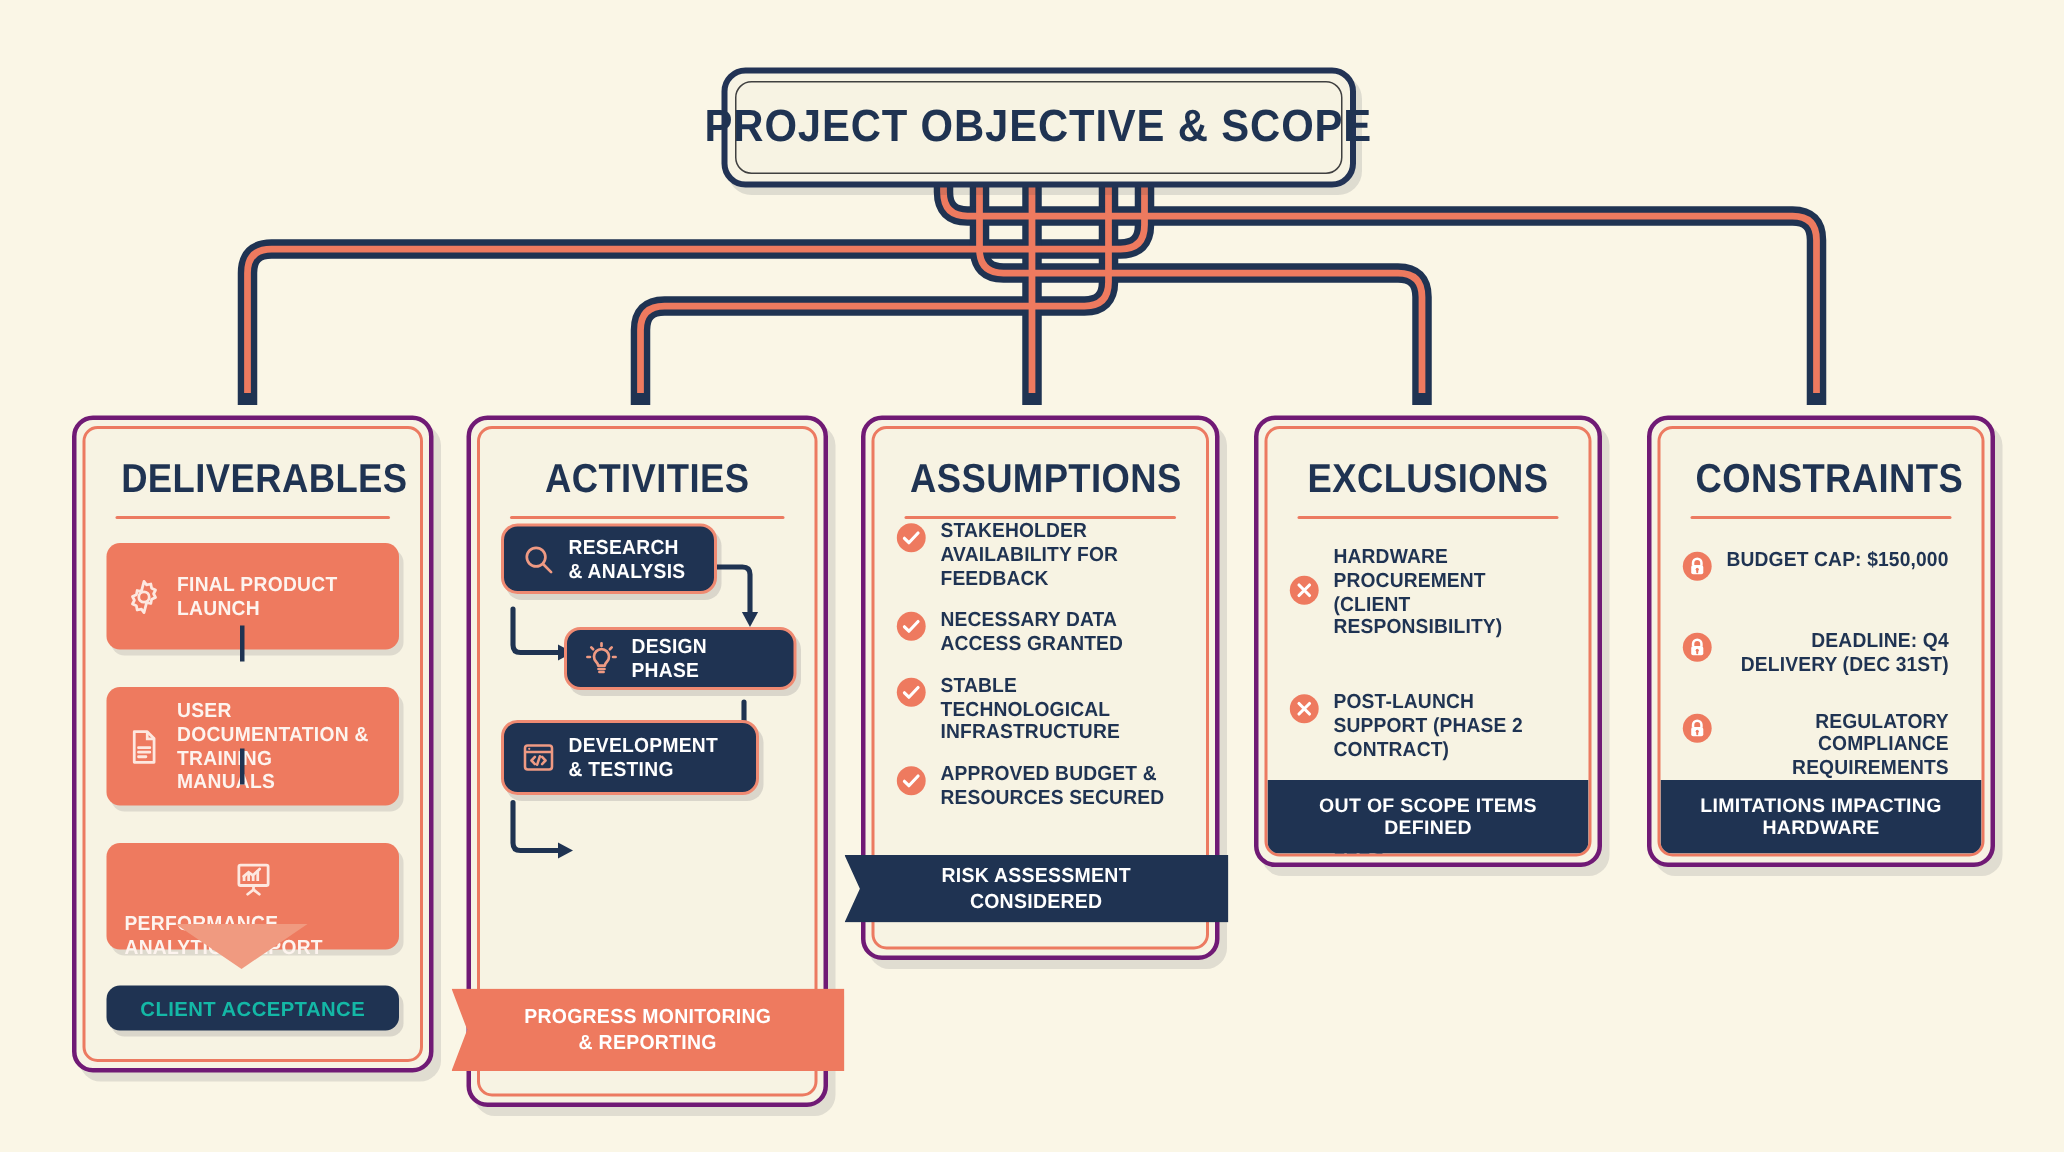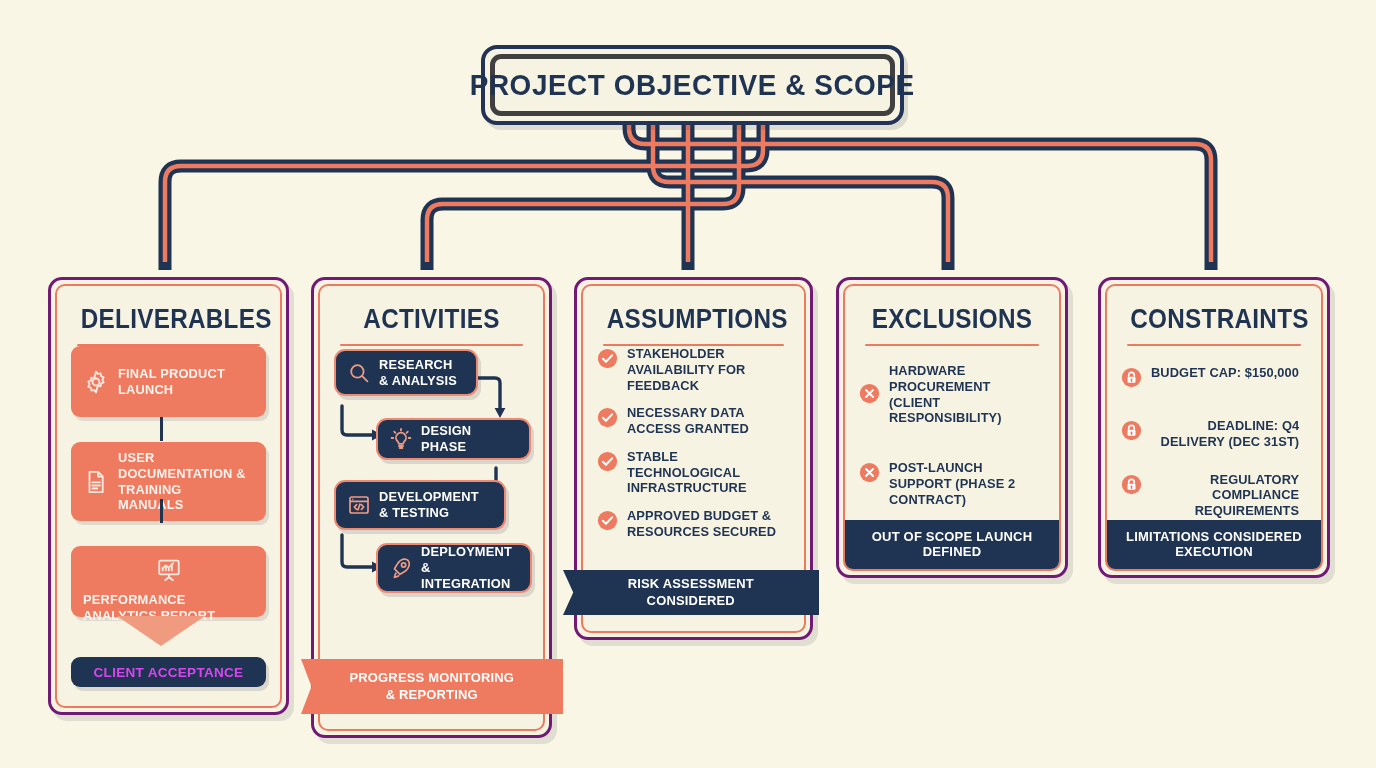--- a/index.html
+++ b/index.html
@@ -19,21 +19,21 @@
   .title-box{
     position:absolute;left:481px;top:45px;width:415px;height:72px;
     background:#f7f3e3;
     border:4px solid #223355;
     border-radius:16px;
     box-shadow:4px 5px 0 rgba(40,45,60,.13);
     z-index:5;
   }
   .title-inner{
     position:absolute;left:5px;top:5px;right:5px;bottom:5px;
-    border:5px solid #404040;
+    border:1px solid #404040;
     border-radius:11px;
     display:flex;align-items:center;justify-content:center;
   }
   .title-text{
     font-size:30px;font-weight:bold;color:#1f3352;
     letter-spacing:.6px;
     transform:scaleX(.93);
     white-space:nowrap;
   }
 
@@ -94,21 +94,21 @@
   .card-footer{
     position:absolute;left:0;right:0;bottom:0;background:#1f3352;
     color:#fff;font-weight:bold;font-size:13px;text-align:center;
     padding:9px 6px;line-height:1.2;letter-spacing:.2px;
   }
 
   
   .acceptance{
     position:absolute;background:#1f3352;border-radius:9px;
     box-shadow:3px 4px 0 rgba(40,45,60,.14);
-    color:#d946ef;font-weight:bold;font-size:13.5px;text-align:center;
+    color:#14b8a6;font-weight:bold;font-size:13.5px;text-align:center;
     display:flex;align-items:center;justify-content:center;
     letter-spacing:.3px;
   }
 
   
   .ribbon{
     position:absolute;z-index:9;
     display:flex;align-items:center;justify-content:center;
     color:#ffffff;font-weight:bold;font-size:13.5px;text-align:center;
     line-height:1.22;letter-spacing:.2px;
@@ -161,21 +161,21 @@
       <div class="title-text">PROJECT OBJECTIVE &amp; SCOPE</div>
     </div>
   </div>
 
   <div class="card" style="left:48px;top:277px;width:235px;height:432px;">
     <div class="card-inner">
       <div class="card-body">
         <div class="col-title">DELIVERABLES</div>
         <div class="rule"></div>
 
-        <div class="pill" style="height:49px;">
+        <div class="pill" style="margin-top:16px;height:49px;">
           <svg class="icn" width="26" height="26" viewBox="0 0 24 24" fill="none" stroke="#fde8e0" stroke-width="1.7">
             <circle cx="12" cy="12" r="3.2"></circle>
             <path d="M12 2.4l1.6 2.1 2.6-.5.5 2.6 2.4 1.1-1.2 2.3 1.2 2.3-2.4 1.1-.5 2.6-2.6-.5L12 21.6l-1.6-2.1-2.6.5-.5-2.6-2.4-1.1 1.2-2.3-1.2-2.3 2.4-1.1.5-2.6 2.6.5z" stroke-linejoin="round"></path>
           </svg>
           <div class="lbl">FINAL PRODUCT LAUNCH</div>
         </div>
 
         <div class="vline" style="left:103px;top:131px;height:24px;"></div>
 
         <div class="pill" style="margin-top:25px;height:57px;">
@@ -249,28 +249,20 @@
         <div class="apill" style="left:14px;top:194px;width:172px;height:50px;">
           <svg class="icn" width="24" height="24" viewBox="0 0 24 24" fill="none" stroke="#ef9a83" stroke-width="1.7">
             <rect x="3" y="4" width="18" height="16" rx="1.8"></rect>
             <path d="M3 8.3h18"></path>
             <circle cx="5.8" cy="6.2" r=".75" fill="#ef9a83" stroke="none"></circle>
             <path d="M9.6 11.6L7.3 14l2.3 2.4M14.4 11.6L16.7 14l-2.3 2.4M12.9 11.2l-1.8 5.6" stroke-linecap="round" stroke-linejoin="round"></path>
           </svg>
           <div class="lbl">DEVELOPMENT &amp; TESTING</div>
         </div>
 
-        <div class="apill" style="left:56px;top:257px;width:156px;height:50px;">
-          <svg class="icn" width="24" height="24" viewBox="0 0 24 24" fill="none" stroke="#ef9a83" stroke-width="1.7">
-            <path d="M14.6 3.2c3.6-.6 6.2 2 5.6 5.6-.5 3-2.6 5.6-5.3 7.2l-3.9 2.3-5.5-5.5 2.3-3.9C9.4 6.2 11.7 3.7 14.6 3.2z" stroke-linejoin="round"></path>
-            <circle cx="14.6" cy="9" r="2.1"></circle>
-            <path d="M7.4 16.6c-1.4 1.4-1.8 3.7-2 4.8 1.1-.2 3.4-.6 4.8-2" stroke-linejoin="round"></path>
-          </svg>
-          <div class="lbl">DEPLOYMENT &amp; INTEGRATION</div>
-        </div>
       </div>
     </div>
   </div>
 
   <div class="ribbon coral" style="left:301px;top:659px;width:262px;height:55px;">
     <span>
       <span>PROGRESS MONITORING</span><br>
       <span>&amp; REPORTING</span>
     </span>
   </div>
@@ -365,21 +357,21 @@
             <span class="badge">
               <svg width="21" height="21" viewBox="0 0 24 24">
                   <circle cx="12" cy="12" r="11" fill="#ee7a5f"></circle>
                   <path d="M8 8l8 8M16 8l-8 8" fill="none" stroke="#fff" stroke-width="2.4" stroke-linecap="round"></path>
                 </svg>
             </span>
             <div class="ltxt">THIRD-PARTY SOFTWARE LICENSING FEES</div>
           </div>
 
         </div>
-        <div class="card-footer">OUT OF SCOPE LAUNCH DEFINED</div>
+        <div class="card-footer">OUT OF SCOPE ITEMS DEFINED</div>
       </div>
     </div>
   </div>
 
   <div class="card" style="left:1098px;top:277px;width:226px;height:295px;">
     <div class="card-inner">
       <div class="card-body">
         <div class="col-title">CONSTRAINTS</div>
         <div class="rule"></div>
         <div style="margin-top:19px;text-align:right;">
@@ -417,18 +409,18 @@
                   <path d="M8.8 11.2V9.4a3.2 3.2 0 0 1 6.4 0v1.8" fill="none" stroke="#fff" stroke-width="1.9"></path>
                   <rect x="7.4" y="11" width="9.2" height="7" rx="1.5" fill="#fff"></rect>
                   <circle cx="12" cy="14.2" r="1.15" fill="#ee7a5f"></circle>
                   <path d="M12 14.8v1.8" stroke="#ee7a5f" stroke-width="1.5" stroke-linecap="round"></path>
                 </svg>
             </span>
             <div class="ltxt">REGULATORY COMPLIANCE REQUIREMENTS</div>
           </div>
 
         </div>
-        <div class="card-footer">LIMITATIONS CONSIDERED EXECUTION</div>
+        <div class="card-footer">LIMITATIONS IMPACTING HARDWARE</div>
       </div>
     </div>
   </div>
 
 </div>
 
 </body></html>

